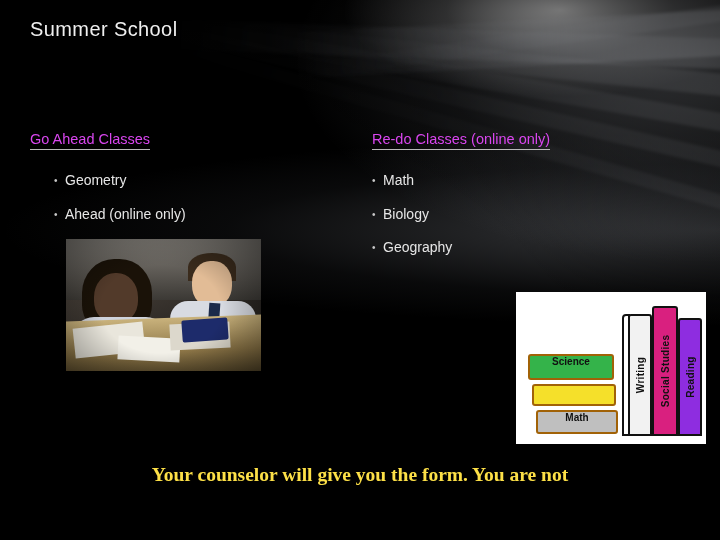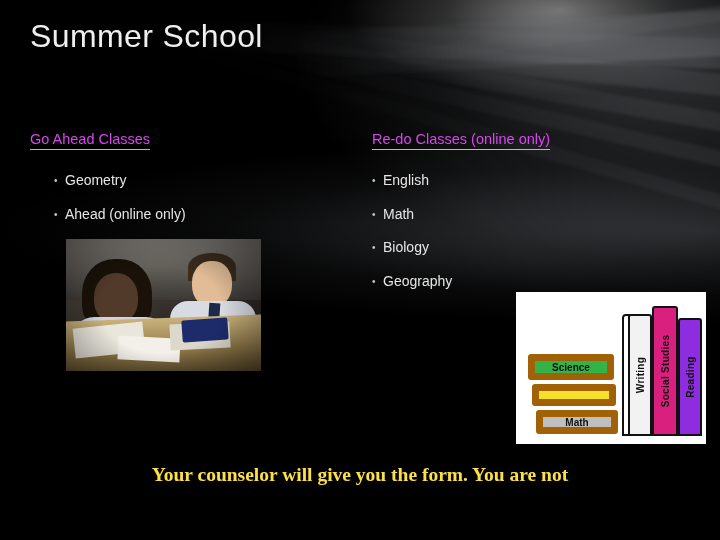--- a/index.html
+++ b/index.html
@@ -49,21 +49,21 @@
     inset: 0;
     background: radial-gradient(ellipse 700px 480px at 300px 330px, rgba(0,0,0,0) 35%, rgba(0,0,0,0.75) 100%);
     pointer-events: none;
   }
 
   
   .title {
     position: absolute;
     left: 30px;
     top: 18px;
-    font-size: 32px;
+    font-size: 20px;
     color: #efefef;
     letter-spacing: .4px;
     white-space: nowrap;
   }
 
   
   .col-head {
     position: absolute;
     font-size: 14.5px;
     color: #d946ef;
@@ -159,25 +159,25 @@
     top: 50%;
     transform: translate(-50%,-50%) rotate(-90deg);
     white-space: nowrap;
     font-size: 10px;
     font-weight: bold;
     color: #111;
     letter-spacing: .3px;
   }
   .flat {
     position: absolute;
-    border: 7px solid #a16207;
+    border: 2px solid #a16207;
     box-sizing: border-box;
     border-radius: 3px;
     display: flex;
-    align-items: center;
+    align-items: flex-start;
     justify-content: center;
   }
   .flat .flat-label {
     font-size: 10px;
     font-weight: bold;
     color: #111;
   }
 
   
   .message {
@@ -211,21 +211,20 @@
   <div class="title">Summer School</div>
 
   <div class="col-head left">Go Ahead Classes</div>
   <ul class="bullet-list left">
     <li><span class="dot">•</span><span>Geometry</span></li>
     <li><span class="dot">•</span><span>Ahead (online only)</span></li>
   </ul>
 
   <div class="col-head right">Re-do Classes (online only)</div>
   <ul class="bullet-list right">
-    <li><span class="dot">•</span><span>English</span></li>
     <li><span class="dot">•</span><span>Math</span></li>
     <li><span class="dot">•</span><span>Biology</span></li>
     <li><span class="dot">•</span><span>Geography</span></li>
   </ul>
 
   <div class="photo">
     <div class="p-bg"></div>
     <div class="wall"></div>
     <div class="girl-hair"></div>
     <div class="girl-head"></div>

